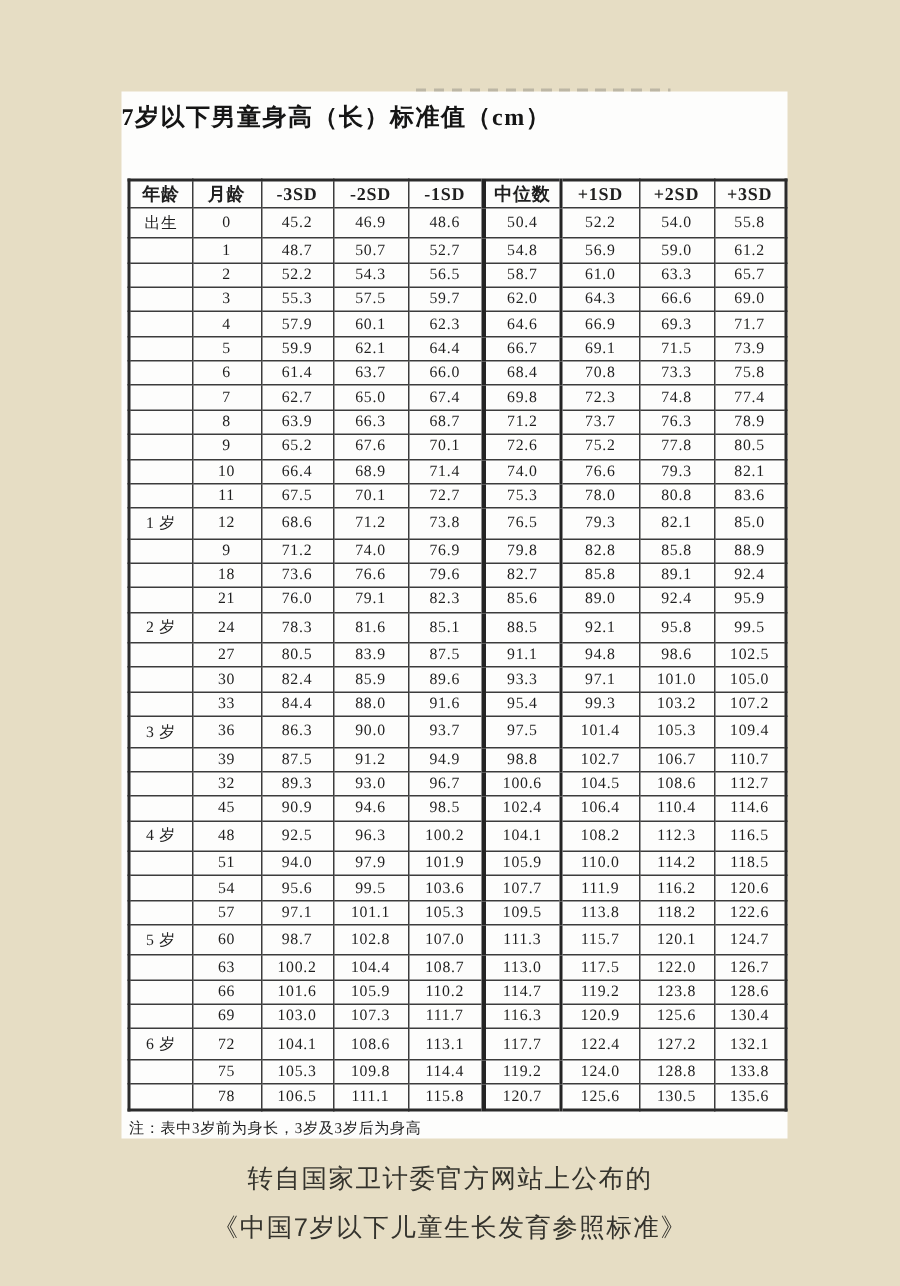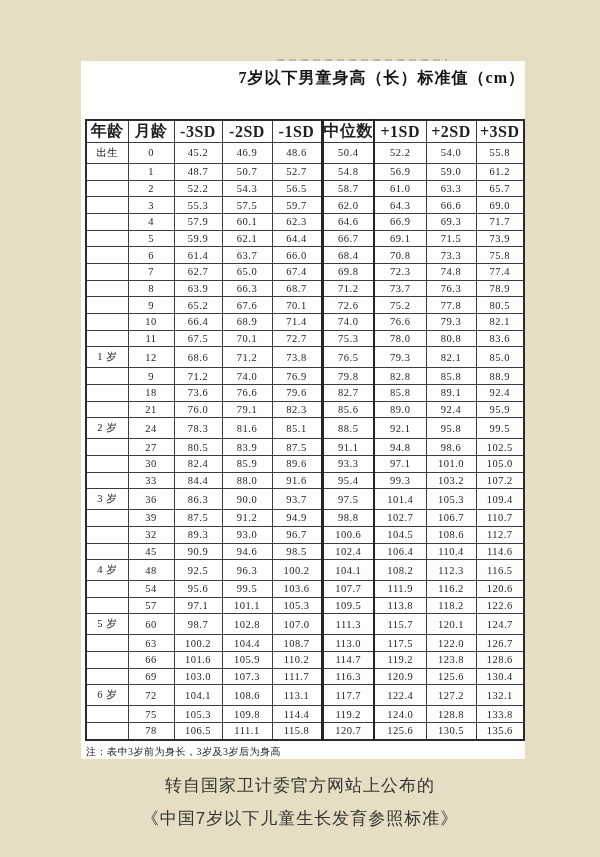--- a/index.html
+++ b/index.html
@@ -31,21 +31,21 @@
     width: 170px;
     height: 2px;
     background: repeating-linear-gradient(90deg, #9b978b 0 7px, transparent 7px 12px);
     opacity: 0.55;
   }
   .doc-title {
     position: absolute;
     top: 7px;
     left: 0;
     width: 100%;
-    text-align: right;
+    text-align: left;
     font-size: 16px;
     font-weight: bold;
     letter-spacing: 1px;
     color: #151515;
     white-space: nowrap;
   }
   table.std-table {
     position: absolute;
     left: 4px;
     top: 58px;
@@ -61,21 +61,21 @@
     text-align: center;
     vertical-align: middle;
     font-size: 10.5px;
     color: #1f1f1f;
     letter-spacing: 0.5px;
     overflow: hidden;
     white-space: nowrap;
   }
   .std-table thead th {
     font-weight: bold;
-    font-size: 16px;
+    font-size: 12px;
     letter-spacing: 0.5px;
   }
   
   .std-table tr > *:nth-child(6) {
     border-left: 3px solid #242424;
     border-right: 2px solid #242424;
   }
   .table-note {
     position: absolute;
     left: 5px;
@@ -400,20 +400,31 @@
           <td>92.5</td>
           <td>96.3</td>
           <td>100.2</td>
           <td>104.1</td>
           <td>108.2</td>
           <td>112.3</td>
           <td>116.5</td>
         </tr>
         <tr>
           <td></td>
+          <td>51</td>
+          <td>94.0</td>
+          <td>97.9</td>
+          <td>101.9</td>
+          <td>105.9</td>
+          <td>110.0</td>
+          <td>114.2</td>
+          <td>118.5</td>
+        </tr>
+        <tr>
+          <td></td>
           <td>54</td>
           <td>95.6</td>
           <td>99.5</td>
           <td>103.6</td>
           <td>107.7</td>
           <td>111.9</td>
           <td>116.2</td>
           <td>120.6</td>
         </tr>
         <tr>

